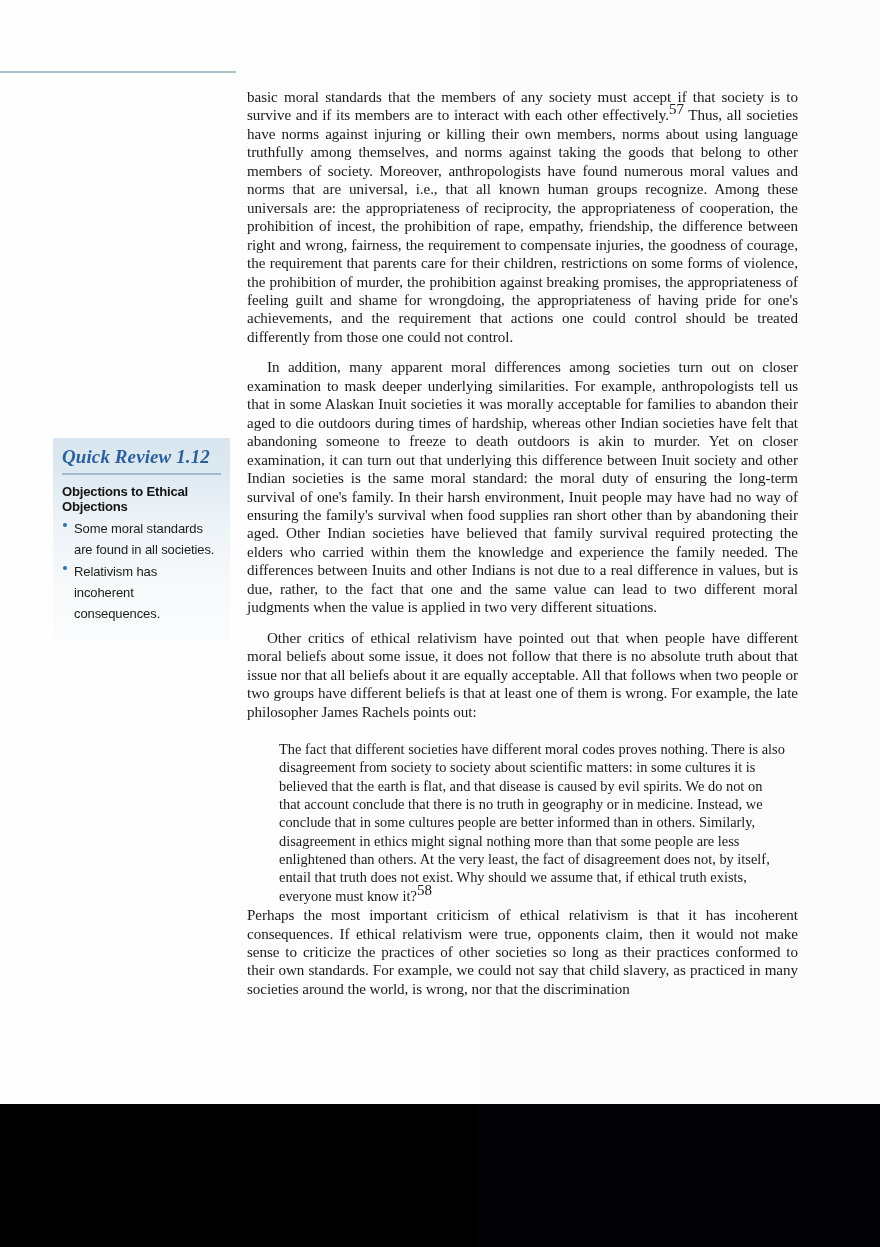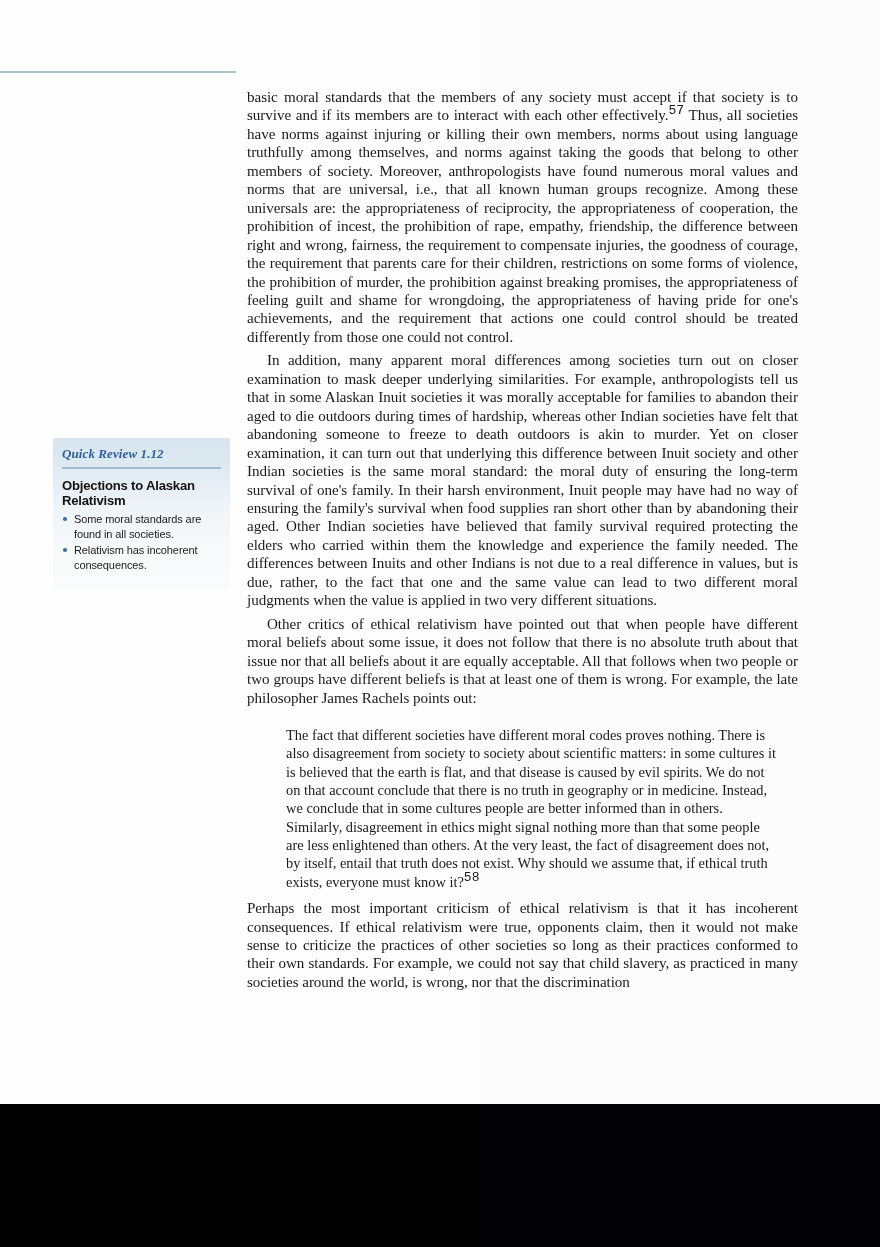--- a/index.html
+++ b/index.html
@@ -47,58 +47,57 @@
     font-size: 15.1px;
     line-height: 18.45px;
     text-align: justify;
     color: #1a1a1a;
     letter-spacing: -0.05px;
   }
   .body-par.indented {
     text-indent: 20px;
   }
   .body-par + .body-par {
-    margin-top: 5px;
+    margin-top: 12px;
   }
   sup.fn {
-    font-size: 13px;
+    font-size: 15px;
     vertical-align: super;
     line-height: 0;
-    font-family: Liberation Mono, monospace;
   }
 
   
   .blockquote {
     margin: 19px 0 0 0;
     padding-left: 31px;
     padding-right: 12px;
   }
   .blockquote p {
-    margin: 8px;
+    margin: 1px;
     font-size: 14.4px;
     line-height: 18.35px;
     text-align: left;
     color: #1a1a1a;
   }
   .after-quote {
   }
 
   
   .quick-review {
     position: absolute;
     left: 53px;
     top: 438px;
     width: 177px;
     background: linear-gradient(to bottom, #d9e6ef 0%, #dde9f1 16%, #eff4f8 45%, #f7f9fb 72%, #fafbfc 100%);
   }
   .qr-title {
     font-family: "Liberation Serif", "DejaVu Serif", serif;
     font-style: italic;
     font-weight: bold;
-    font-size: 13px;
+    font-size: 19px;
     color: #2b5f9e;
     padding: 8px 10px 5px 9px;
     letter-spacing: 0.1px;
   }
   .qr-divider {
     height: 1.5px;
     background: #9ebcd4;
     margin: 0 9px 0 9px;
   }
   .qr-body {
@@ -114,22 +113,22 @@
     letter-spacing: -0.2px;
   }
   .qr-list {
     list-style: none;
     margin: 0;
     padding: 0;
   }
   .qr-item {
     position: relative;
     padding-left: 12px;
-    font-size: 11px;
-    line-height: 15px;
+    font-size: 13px;
+    line-height: 21px;
     color: #1b1b1b;
     margin-bottom: 1px;
     letter-spacing: -0.1px;
   }
   .qr-bullet {
     position: absolute;
     left: 1px;
     top: 5px;
     width: 3.5px;
     height: 3.5px;
@@ -161,21 +160,21 @@
 <div class="page">
 
   <div class="page-tint"></div>
 
   <div class="header-rule"></div>
 
   <aside class="quick-review">
     <div class="qr-title">Quick Review 1.12</div>
     <div class="qr-divider"></div>
     <div class="qr-body">
-      <div class="qr-heading">Objections to Alaskan Relativism</div>
+      <div class="qr-heading">Objections to Ethical Objections</div>
       <ul class="qr-list">
         <li class="qr-item">
           <span class="qr-bullet"></span>
           <span>Some moral standards are found in all societies.</span>
         </li>
         <li class="qr-item">
           <span class="qr-bullet"></span>
           <span>Relativism has incoherent consequences.</span>
         </li>
       </ul>

